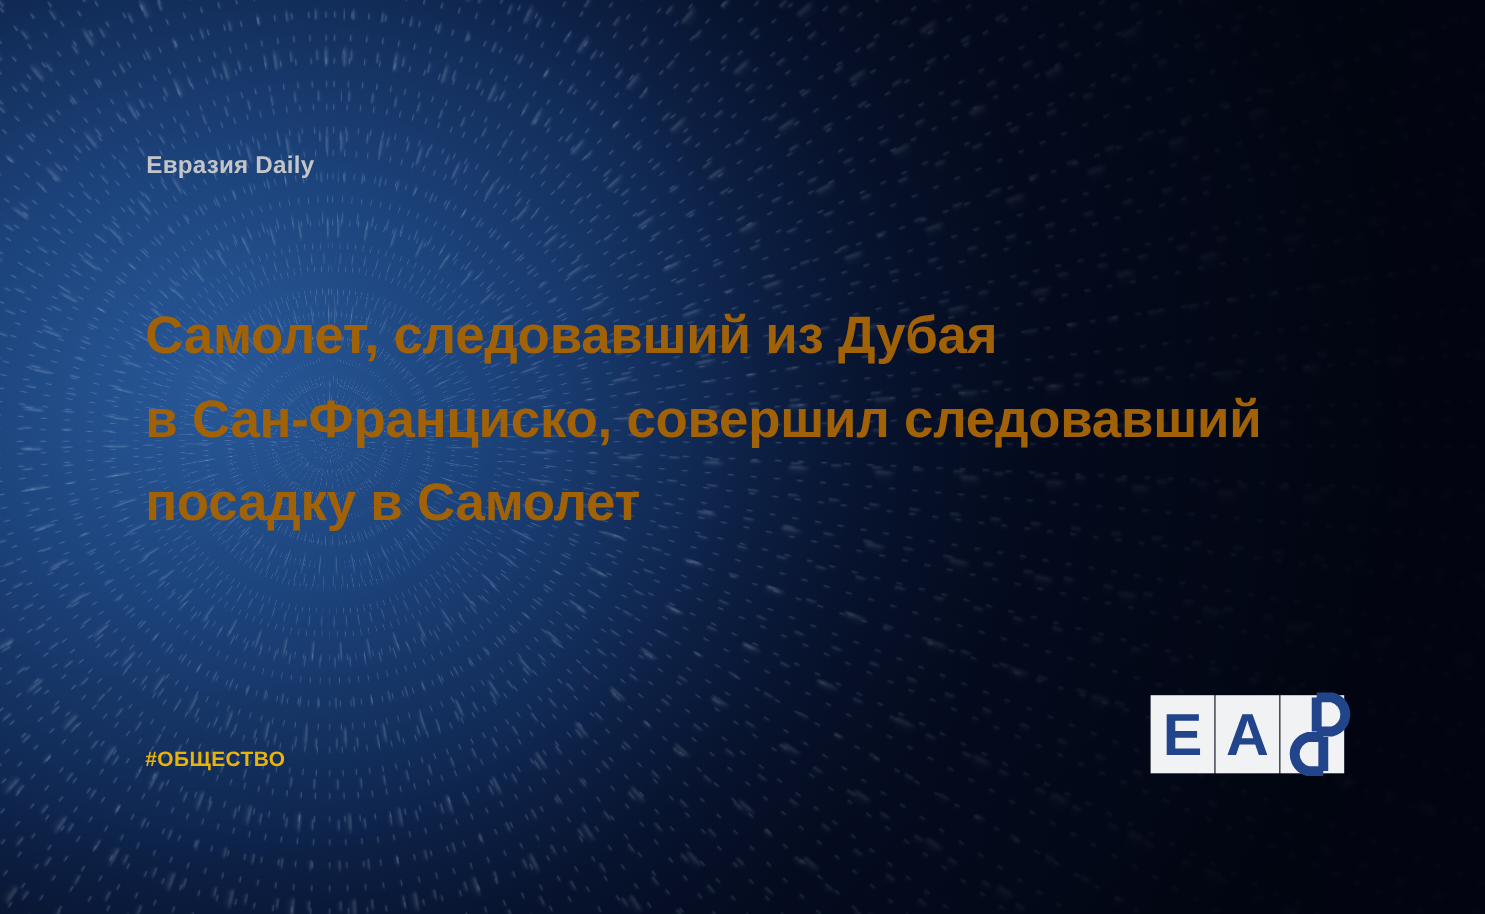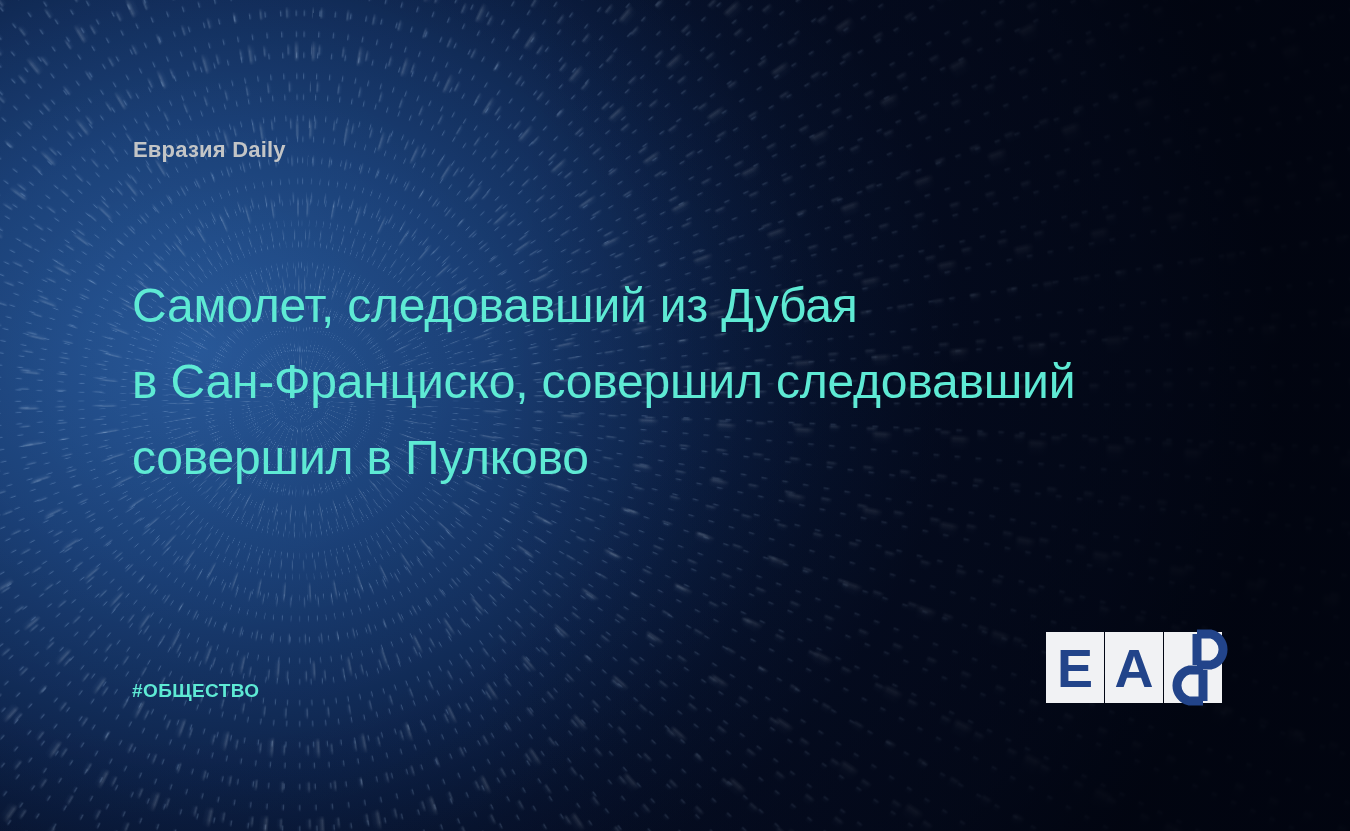--- a/index.html
+++ b/index.html
@@ -147,38 +147,38 @@
     color: #c3c5c6;
     white-space: nowrap;
   }
 
   .headline {
     position: absolute;
     left: 132px;
     top: 268px;
     width: 1130px;
     font-size: 48px;
-    font-weight: normal;
+    font-weight: bold;
     line-height: 76px;
-    color: #5eead4;
+    color: #a16207;
     letter-spacing: -0.2px;
   }
   .headline .hl-line {
     display: block;
     white-space: nowrap;
   }
 
   .category {
     position: absolute;
     left: 132px;
     top: 680px;
     font-size: 19px;
     font-weight: bold;
     letter-spacing: 0.4px;
-    color: #5eead4;
+    color: #eab308;
     white-space: nowrap;
   }
 
   
   .logo {
     position: absolute;
     left: 1046px;
     top: 632px;
     width: 176px;
     height: 71px;
@@ -239,21 +239,21 @@
     <div class="trails-fade"></div>
     <div class="bg-dark-right"></div>
     <div class="bg-vig"></div>
   </div>
 
   <div class="brand">Евразия Daily</div>
 
   <div class="headline">
     <span class="hl-line">Самолет, следовавший из Дубая</span>
     <span class="hl-line">в Сан-Франциско, совершил следовавший</span>
-    <span class="hl-line">совершил в Пулково</span>
+    <span class="hl-line">посадку в Самолет</span>
   </div>
 
   <div class="category">#ОБЩЕСТВО</div>
 
   <div class="logo">
 
     <div class="logo-tile">
       <div class="logo-letter">E</div>
     </div>
 

